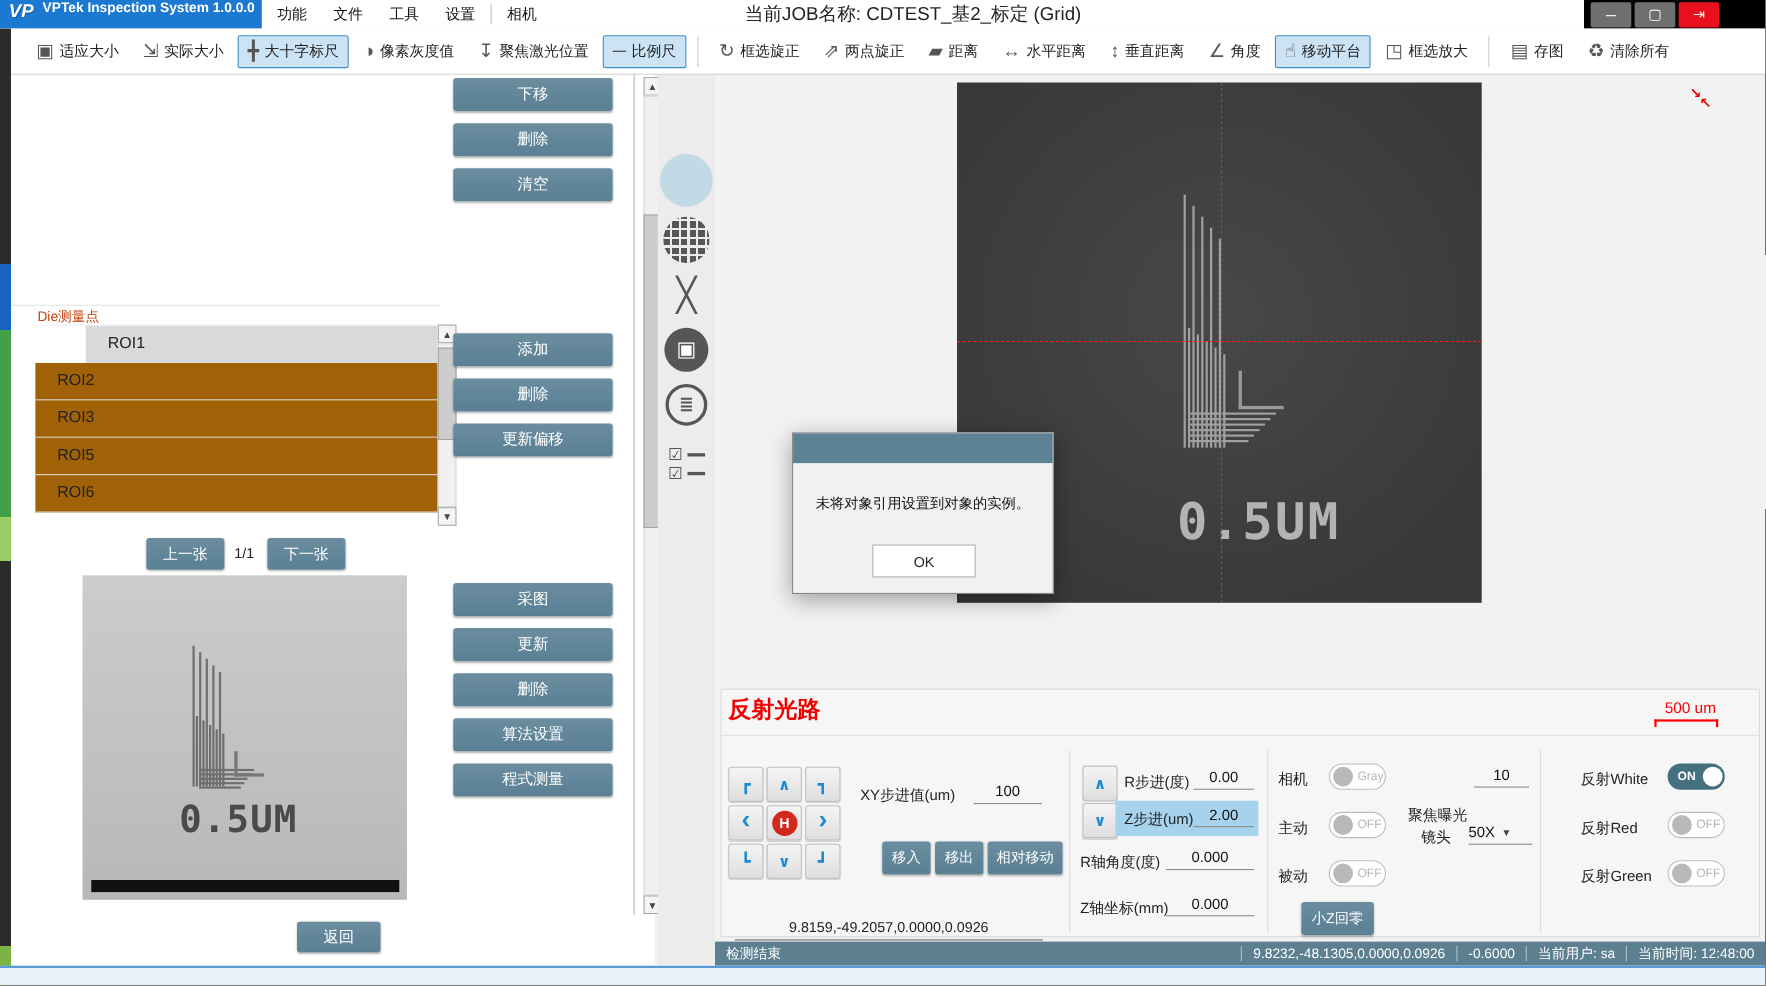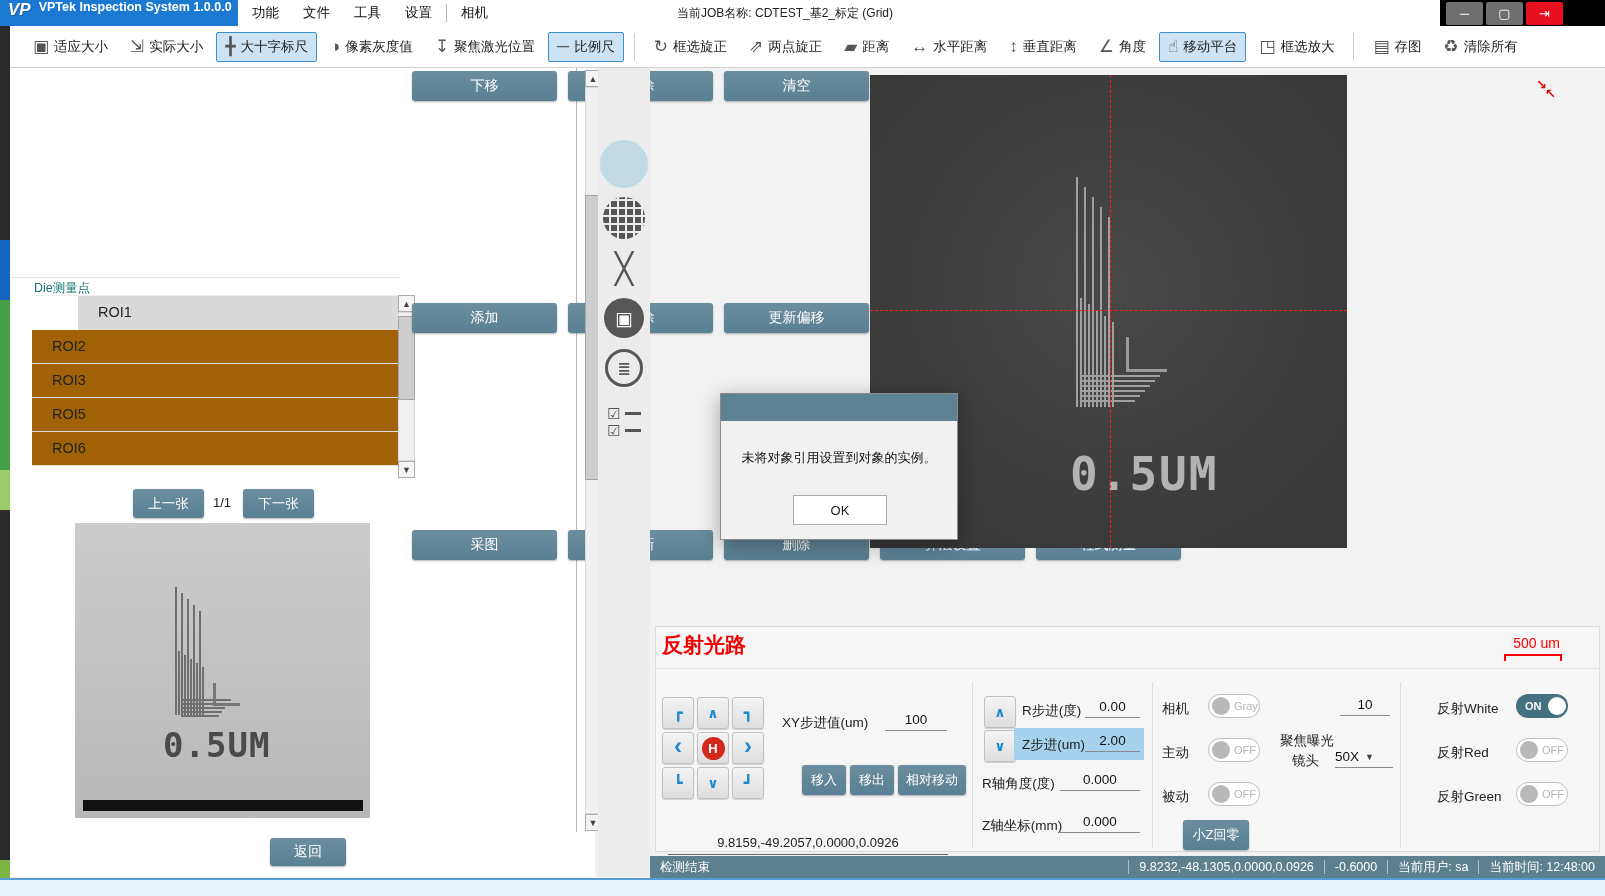--- a/index.html
+++ b/index.html
@@ -7,41 +7,41 @@
   #root{position:relative;width:1605px;height:896px;background:#f2f2f2;overflow:hidden;}
   .abs{position:absolute;}
   
   #titlebar{left:0;top:0;width:1605px;height:26px;background:#fff;}
   #brand{left:0;top:0;width:238px;height:26px;background:#1b79d2;display:flex;}
   #logo{font-style:italic;font-weight:bold;font-size:17px;color:#fff;margin:0 8px 0 8px;text-shadow:1px 1px 0 rgba(0,0,0,.2);}
   #app-title{color:#fff;font-size:12.5px;font-weight:bold;}
   #menus{left:240px;top:0;height:26px;display:flex;align-items:center;}
   .menu-item{padding:0 12px;font-size:13.5px;color:#111;line-height:26px;cursor:default;}
   .menu-sep{width:1px;height:18px;background:#bbb;margin:0 2px;}
-  #job-label{left:677px;top:0;height:26px;line-height:26px;font-size:12px;color:#222;}
+  #job-label{left:677px;top:0;height:26px;line-height:26px;font-size:17px;color:#222;}
   #winbox{left:1440px;top:0;width:165px;height:26px;background:#000;display:flex;align-items:center;gap:3px;padding-left:6px;box-sizing:border-box;}
   .winbtn{width:37px;height:23px;display:flex;align-items:center;justify-content:center;color:#fff;font-size:13px;border-radius:2px;}
   .winbtn.gray{background:#6f6f6f;}
   .winbtn.red{background:#e8101f;}
   
   #toolbar{left:0;top:26px;width:1605px;height:42px;background:#fff;border-bottom:1px solid #cfcfcf;display:flex;align-items:center;padding-left:24px;box-sizing:border-box;gap:4px;}
   .tb-item{display:flex;align-items:center;padding:5px 8px;border:1px solid transparent;border-radius:2px;font-size:13.5px;color:#222;white-space:nowrap;}
   .tb-item.on{background:#cbe3f5;border-color:#3f8fc9;}
   .tb-ic{color:#555;font-size:17px;margin-right:5px;line-height:1;}
   .tb-sep{width:1px;height:28px;background:#ccc;margin:0 6px;}
   
   .sliver{left:0;top:26px;width:10px;height:870px;background:#2b2b2b;}
   
   #left-panel{left:10px;top:68px;width:585px;height:809px;background:#fff;}
   .hline{background:#e3e3e3;height:1px;}
   .vline{background:#b7b7b7;width:1px;}
   .sbtn{background:linear-gradient(#6b8da0,#5a8093);color:#fff;display:flex;align-items:center;justify-content:center;font-size:14px;border-radius:3px;box-shadow:0 1px 2px rgba(0,0,0,.3);cursor:default;}
-  .btn-stack{display:flex;flex-direction:row;gap:11px;}
+  .btn-stack{display:flex;flex-direction:column;gap:11px;}
   .btn-stack .sbtn{height:30px;width:145px;}
-  #die-label{font-size:12.5px;color:#0f766e;}
+  #die-label{font-size:12.5px;color:#c2410c;}
   #roi-list{left:32px;top:295px;width:366px;height:172px;overflow:hidden;border-top:1px solid #eee;}
   .roi-row{height:33px;line-height:33px;padding-left:20px;font-size:14.5px;color:#222;border-bottom:1px solid #ddd;background:#a16207;}
   .roi-row.sel{background:#d9d9d9;margin-left:46px;}
   .sb-btn{background:#f4f4f4;border:1px solid #ababab;color:#444;font-size:9px;display:flex;align-items:center;justify-content:center;box-sizing:border-box;}
   .sb-track{background:#f0f0f0;border:1px solid #d9d9d9;box-sizing:border-box;}
   .sb-thumb{background:#cdcdcd;border:1px solid #a6a6a6;box-sizing:border-box;}
   .pager-btn{height:29px;width:71px;font-size:13.5px;}
   #page-num{font-size:13px;color:#222;}
   #thumb{left:75px;top:523px;width:295px;height:295px;background:linear-gradient(#cccccc,#b8b8b8);overflow:hidden;}
   .t-vline{position:absolute;background:#6f6f6f;width:2px;}

